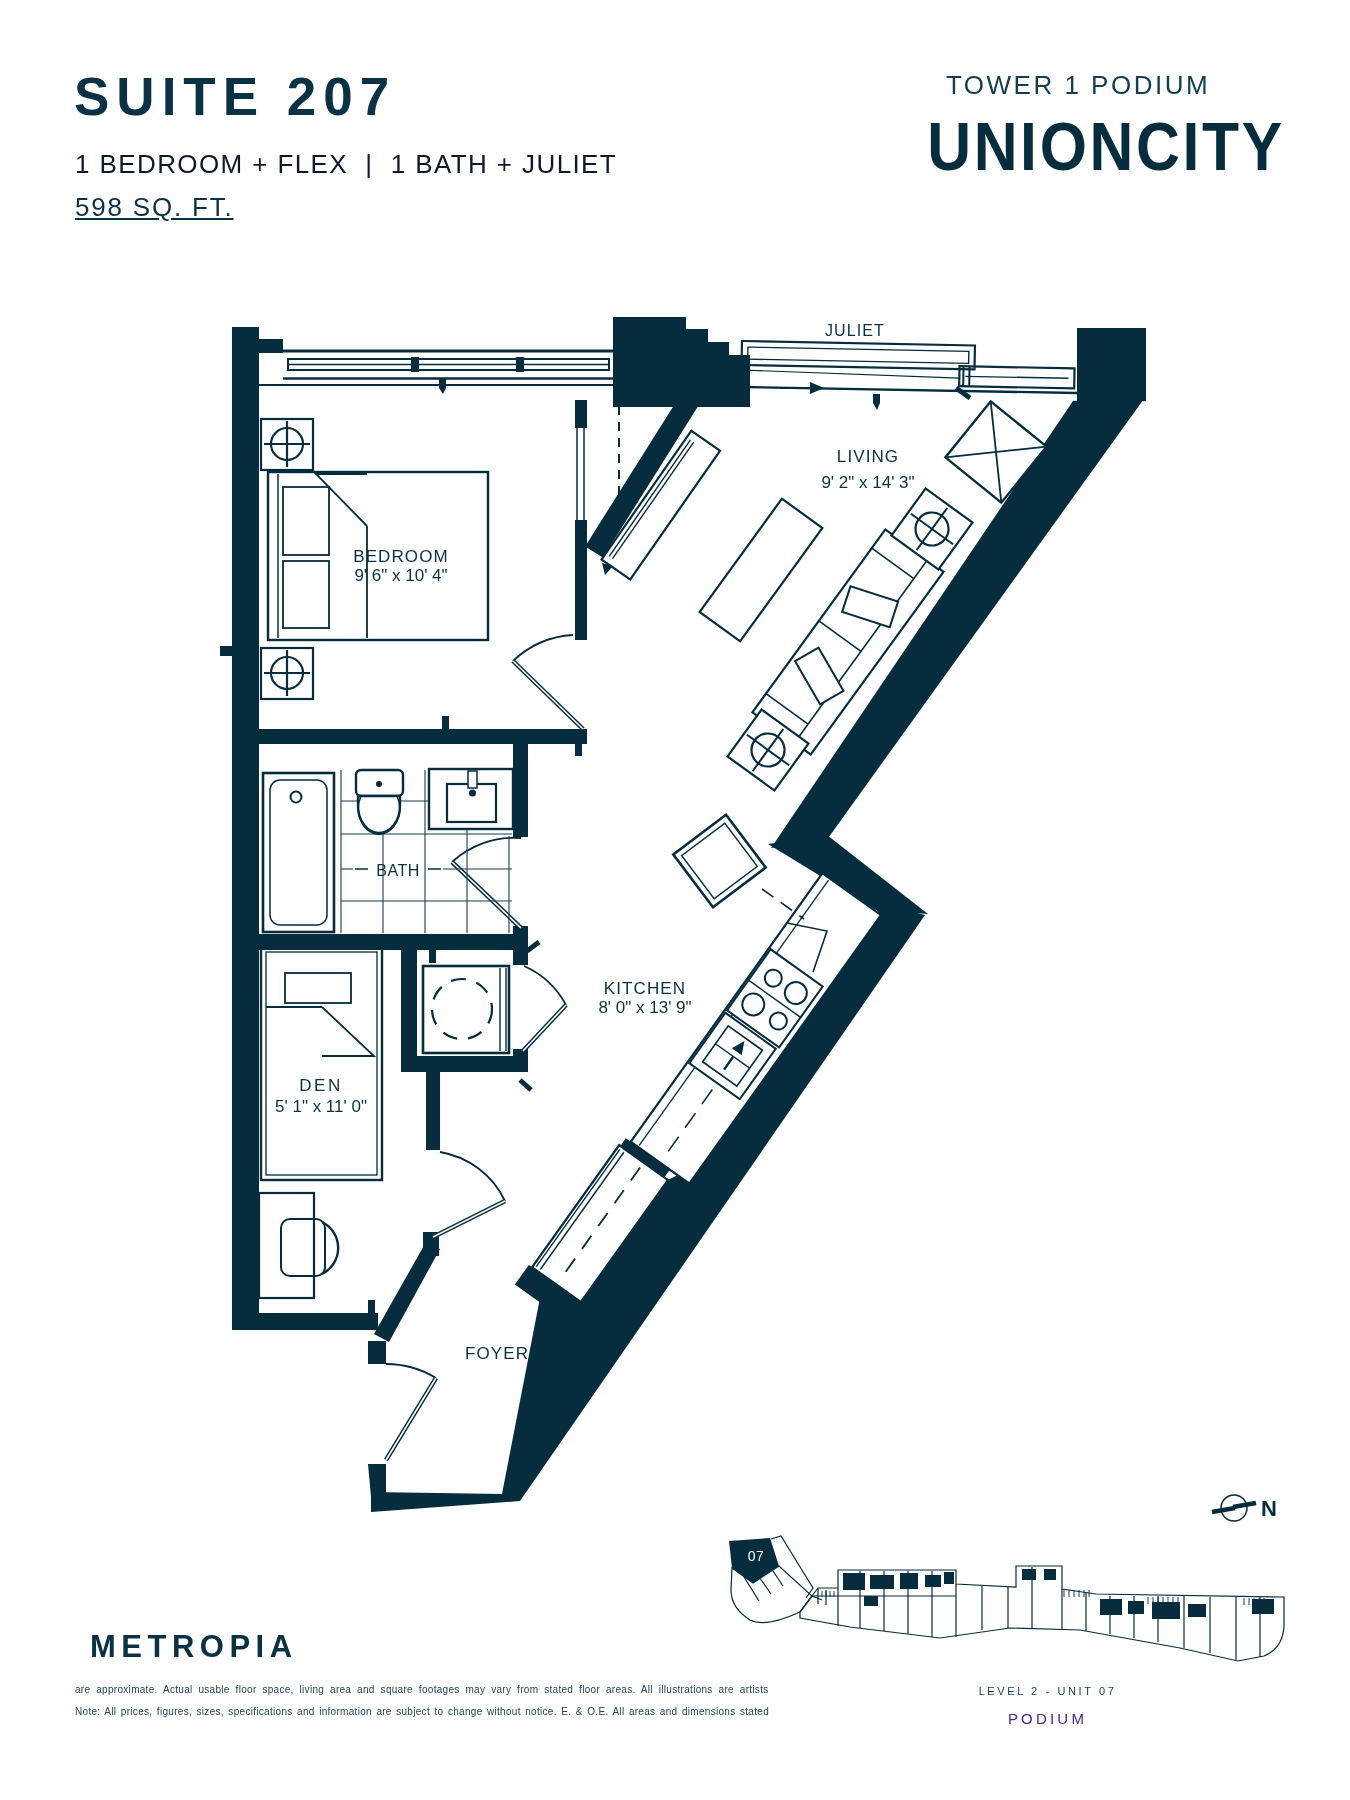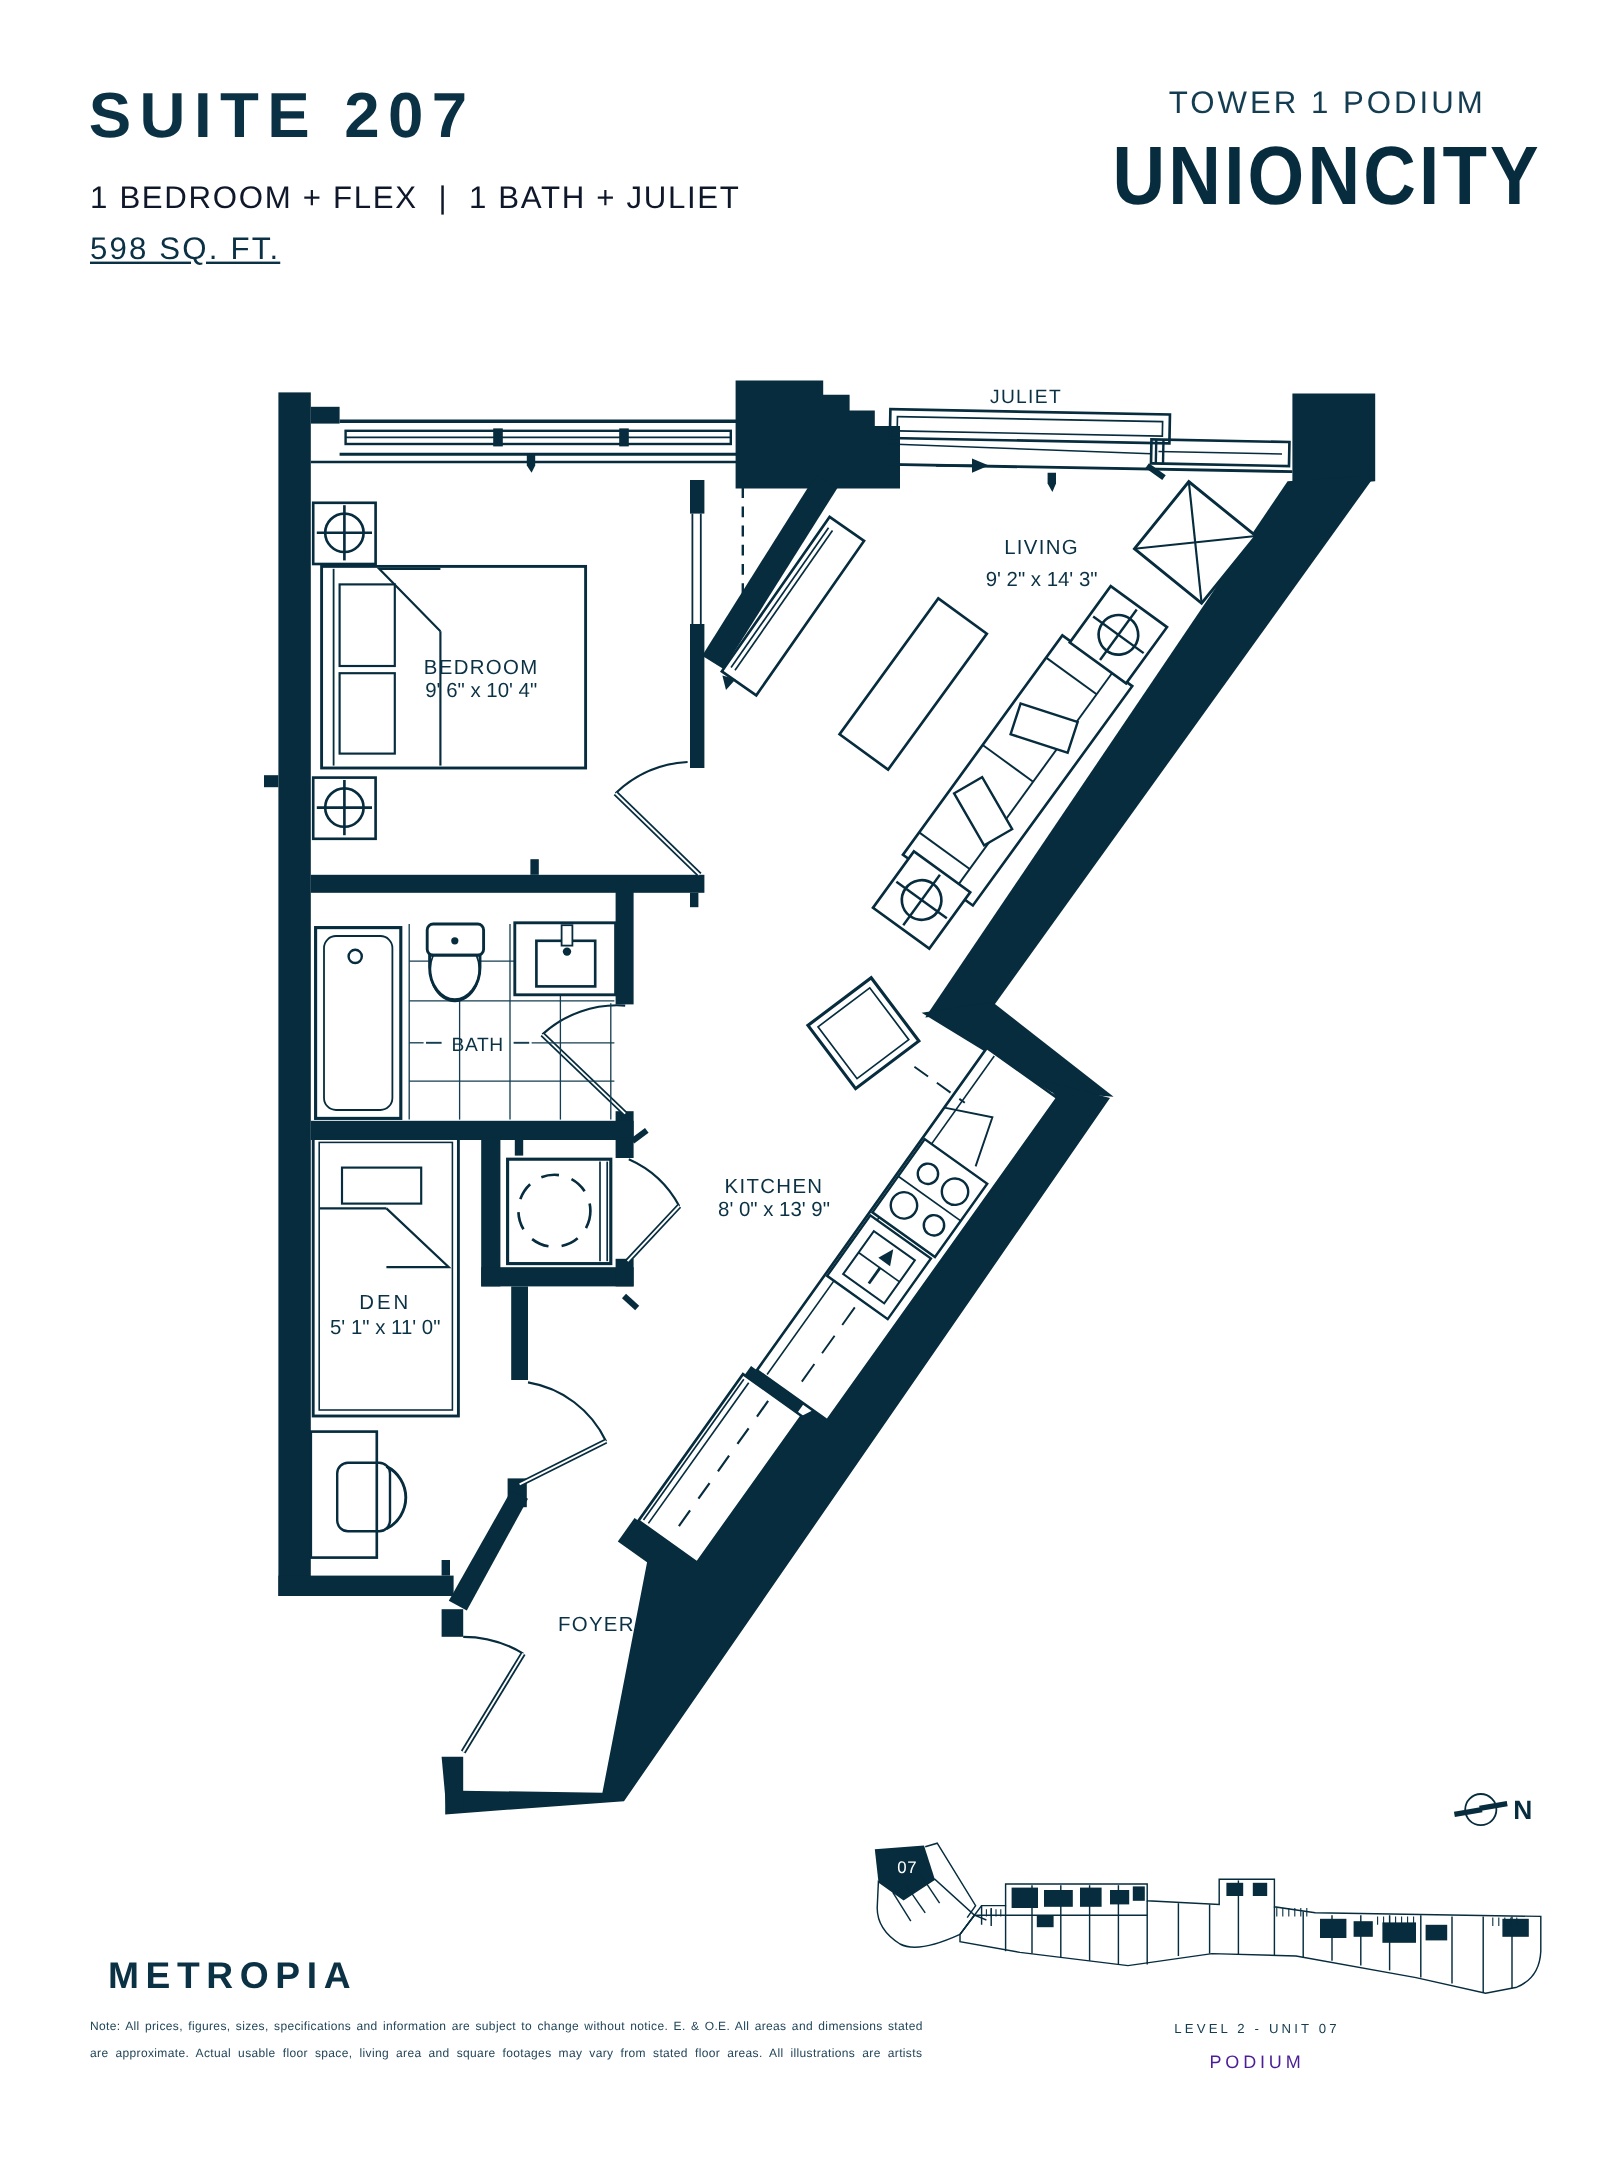--- a/index.html
+++ b/index.html
@@ -11,29 +11,29 @@
 </head>
 <body>
 <div id="page">
 
 <div class="abs" style="left:74px;top:66px;font-size:53px;font-weight:bold;letter-spacing:7px;color:#0b3144;">SUITE 207</div>
 
 <div class="abs" style="left:75px;top:149px;font-size:26px;letter-spacing:1.4px;color:#0f172a;">1 BEDROOM + FLEX&nbsp; |&nbsp; 1 BATH + JULIET</div>
 
 <div class="abs" style="left:75px;top:192px;font-size:26px;letter-spacing:1.8px;color:#0b3144;text-decoration:underline;">598 SQ. FT.</div>
 
-<div class="abs" style="left:900px;top:70px;width:412px;text-align:center;font-size:26px;letter-spacing:2.5px;color:#143d51;">TOWER 1 PODIUM</div>
+<div class="abs" style="left:872px;top:70px;width:412px;text-align:center;font-size:26px;letter-spacing:2.5px;color:#143d51;">TOWER 1 PODIUM</div>
 
 <div class="abs" style="left:900px;top:107px;width:412px;text-align:center;font-size:69px;font-weight:bold;letter-spacing:3px;color:#062c3e;transform:scaleX(0.88);">UNIONCITY</div>
 
 <div class="abs" style="left:90px;top:1629px;font-size:31px;font-weight:bold;letter-spacing:5.5px;color:#0b3144;">METROPIA</div>
 
 <div class="abs" style="left:75px;top:1679px;width:695px;font-size:10px;line-height:22px;letter-spacing:0.3px;color:#23465a;">
+<div style="white-space:nowrap;word-spacing:2.8px;">are approximate. Actual usable floor space, living area and square footages may vary from stated floor areas. All illustrations are artists</div>
 <div style="white-space:nowrap;word-spacing:1.4px;">Note: All prices, figures, sizes, specifications and information are subject to change without notice. E. &amp; O.E. All areas and dimensions stated</div>
-<div style="white-space:nowrap;word-spacing:2.8px;">are approximate. Actual usable floor space, living area and square footages may vary from stated floor areas. All illustrations are artists</div>
 </div>
 
 <div class="abs" style="left:850px;top:1685px;width:395px;text-align:center;font-size:11px;letter-spacing:2.6px;color:#143d51;">LEVEL 2 - UNIT 07</div>
 
 <div class="abs" style="left:850px;top:1710px;width:395px;text-align:center;font-size:15px;letter-spacing:3.2px;color:#4c1d95;">PODIUM</div>
 
 <svg class="abs" style="left:0;top:0;" width="1350" height="1800" viewBox="0 0 1350 1800">
 <g stroke-linecap="butt" stroke-linejoin="miter">
 
 <rect x="232" y="327" width="27" height="1003" fill="#062c3e"></rect>

